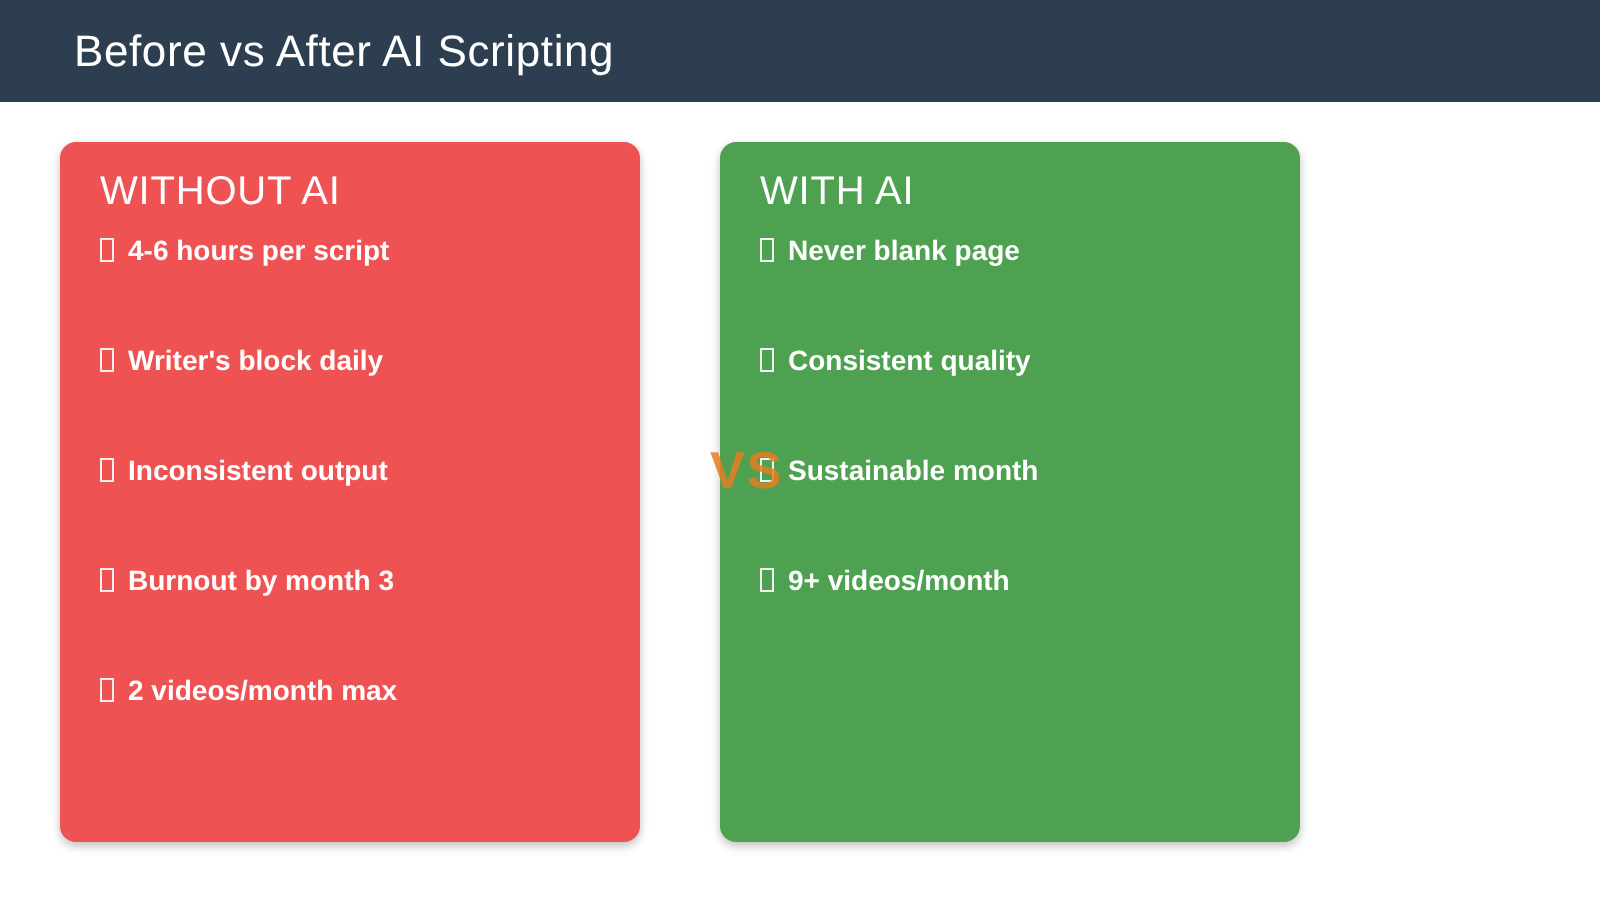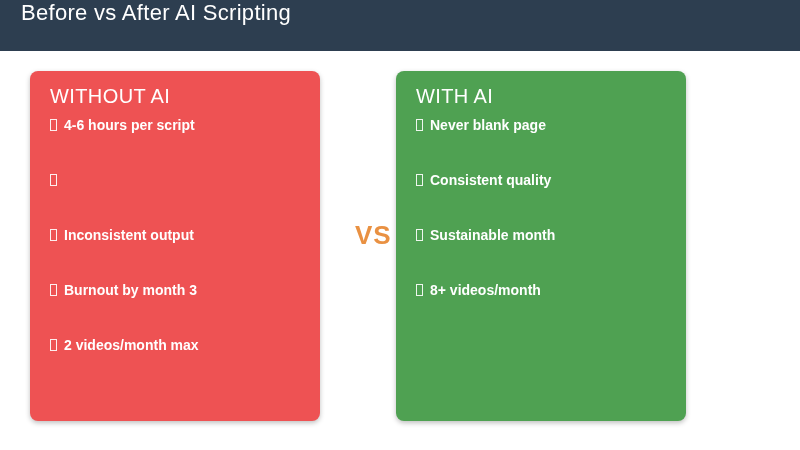--- a/index.html
+++ b/index.html
@@ -5,22 +5,22 @@
   * { margin: 0; padding: 0; box-sizing: border-box; }
   html, body {
     width: 800px; height: 450px;
     background: #ffffff;
     font-family: "Liberation Sans", sans-serif;
     overflow: hidden;
   }
   .header {
     height: 51px;
     display: flex;
-    align-items: flex-start;
-    padding-left: 21px;
+    align-items: center;
+    padding-left: 37px;
   }
   .header-title {
     color: #ffffff;
     font-size: 22px;
     font-weight: 400;
     letter-spacing: 0.3px;
   }
   .main {
     position: relative;
     height: 399px;
@@ -84,48 +84,48 @@
 <div class="main">
   <div class="cards">
 
     <div class="card" style="background-color: rgb(238, 82, 83);">
       <div class="card-title">WITHOUT AI</div>
       <ul>
         <li>
           <span class="tofu"></span><span>4-6 hours per script</span>
         </li>
         <li>
-          <span class="tofu"></span>
+          <span class="tofu"></span><span>Writer's block daily</span>
         </li>
         <li>
           <span class="tofu"></span><span>Inconsistent output</span>
         </li>
         <li>
           <span class="tofu"></span><span>Burnout by month 3</span>
         </li>
         <li>
           <span class="tofu"></span><span>2 videos/month max</span>
         </li>
       </ul>
     </div>
 
-    <div class="card" style="background-color: rgb(79, 161, 82); margin-left: 36px;">
+    <div class="card" style="background-color: rgb(79, 161, 82);">
       <div class="card-title">WITH AI</div>
       <ul>
         <li>
           <span class="tofu"></span><span>Never blank page</span>
         </li>
         <li>
           <span class="tofu"></span><span>Consistent quality</span>
         </li>
         <li>
           <span class="tofu"></span><span>Sustainable month</span>
         </li>
         <li>
-          <span class="tofu"></span><span>8+ videos/month</span>
+          <span class="tofu"></span><span>9+ videos/month</span>
         </li>
       </ul>
     </div>
 
   </div>
 
   <div class="vs" style="color: rgb(230, 126, 34);">VS</div>
 </div>
 
 </body></html>

